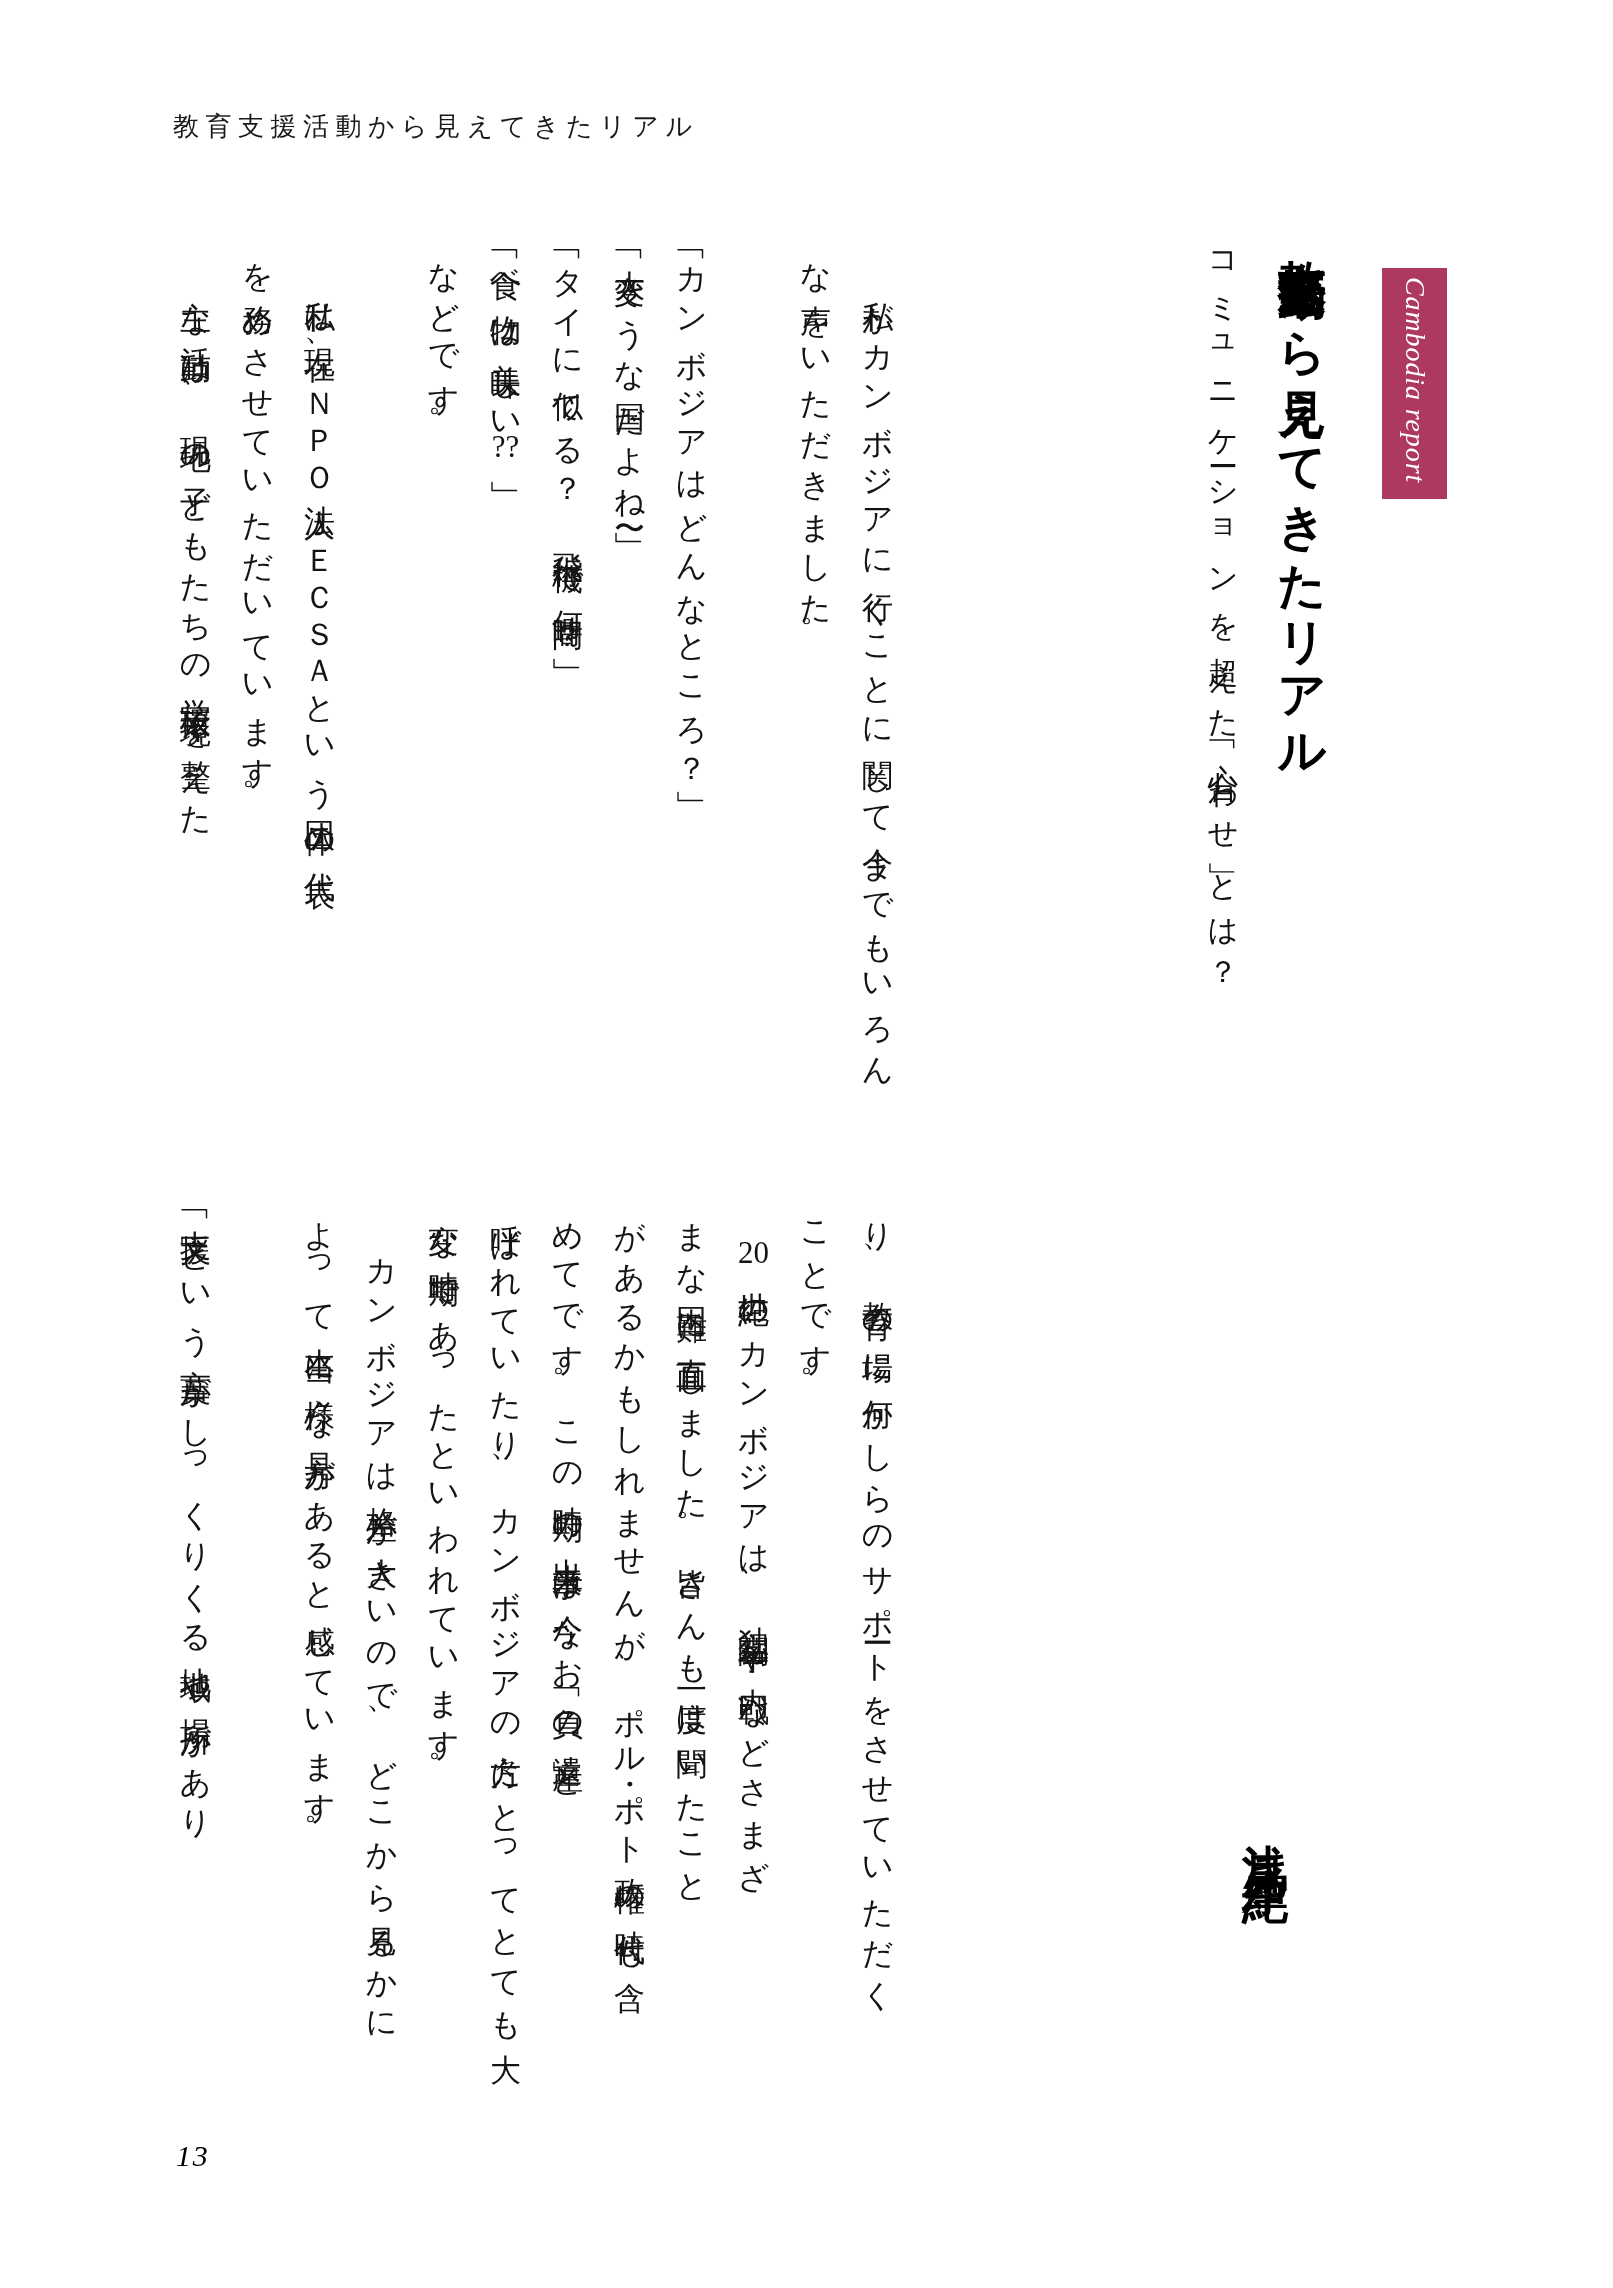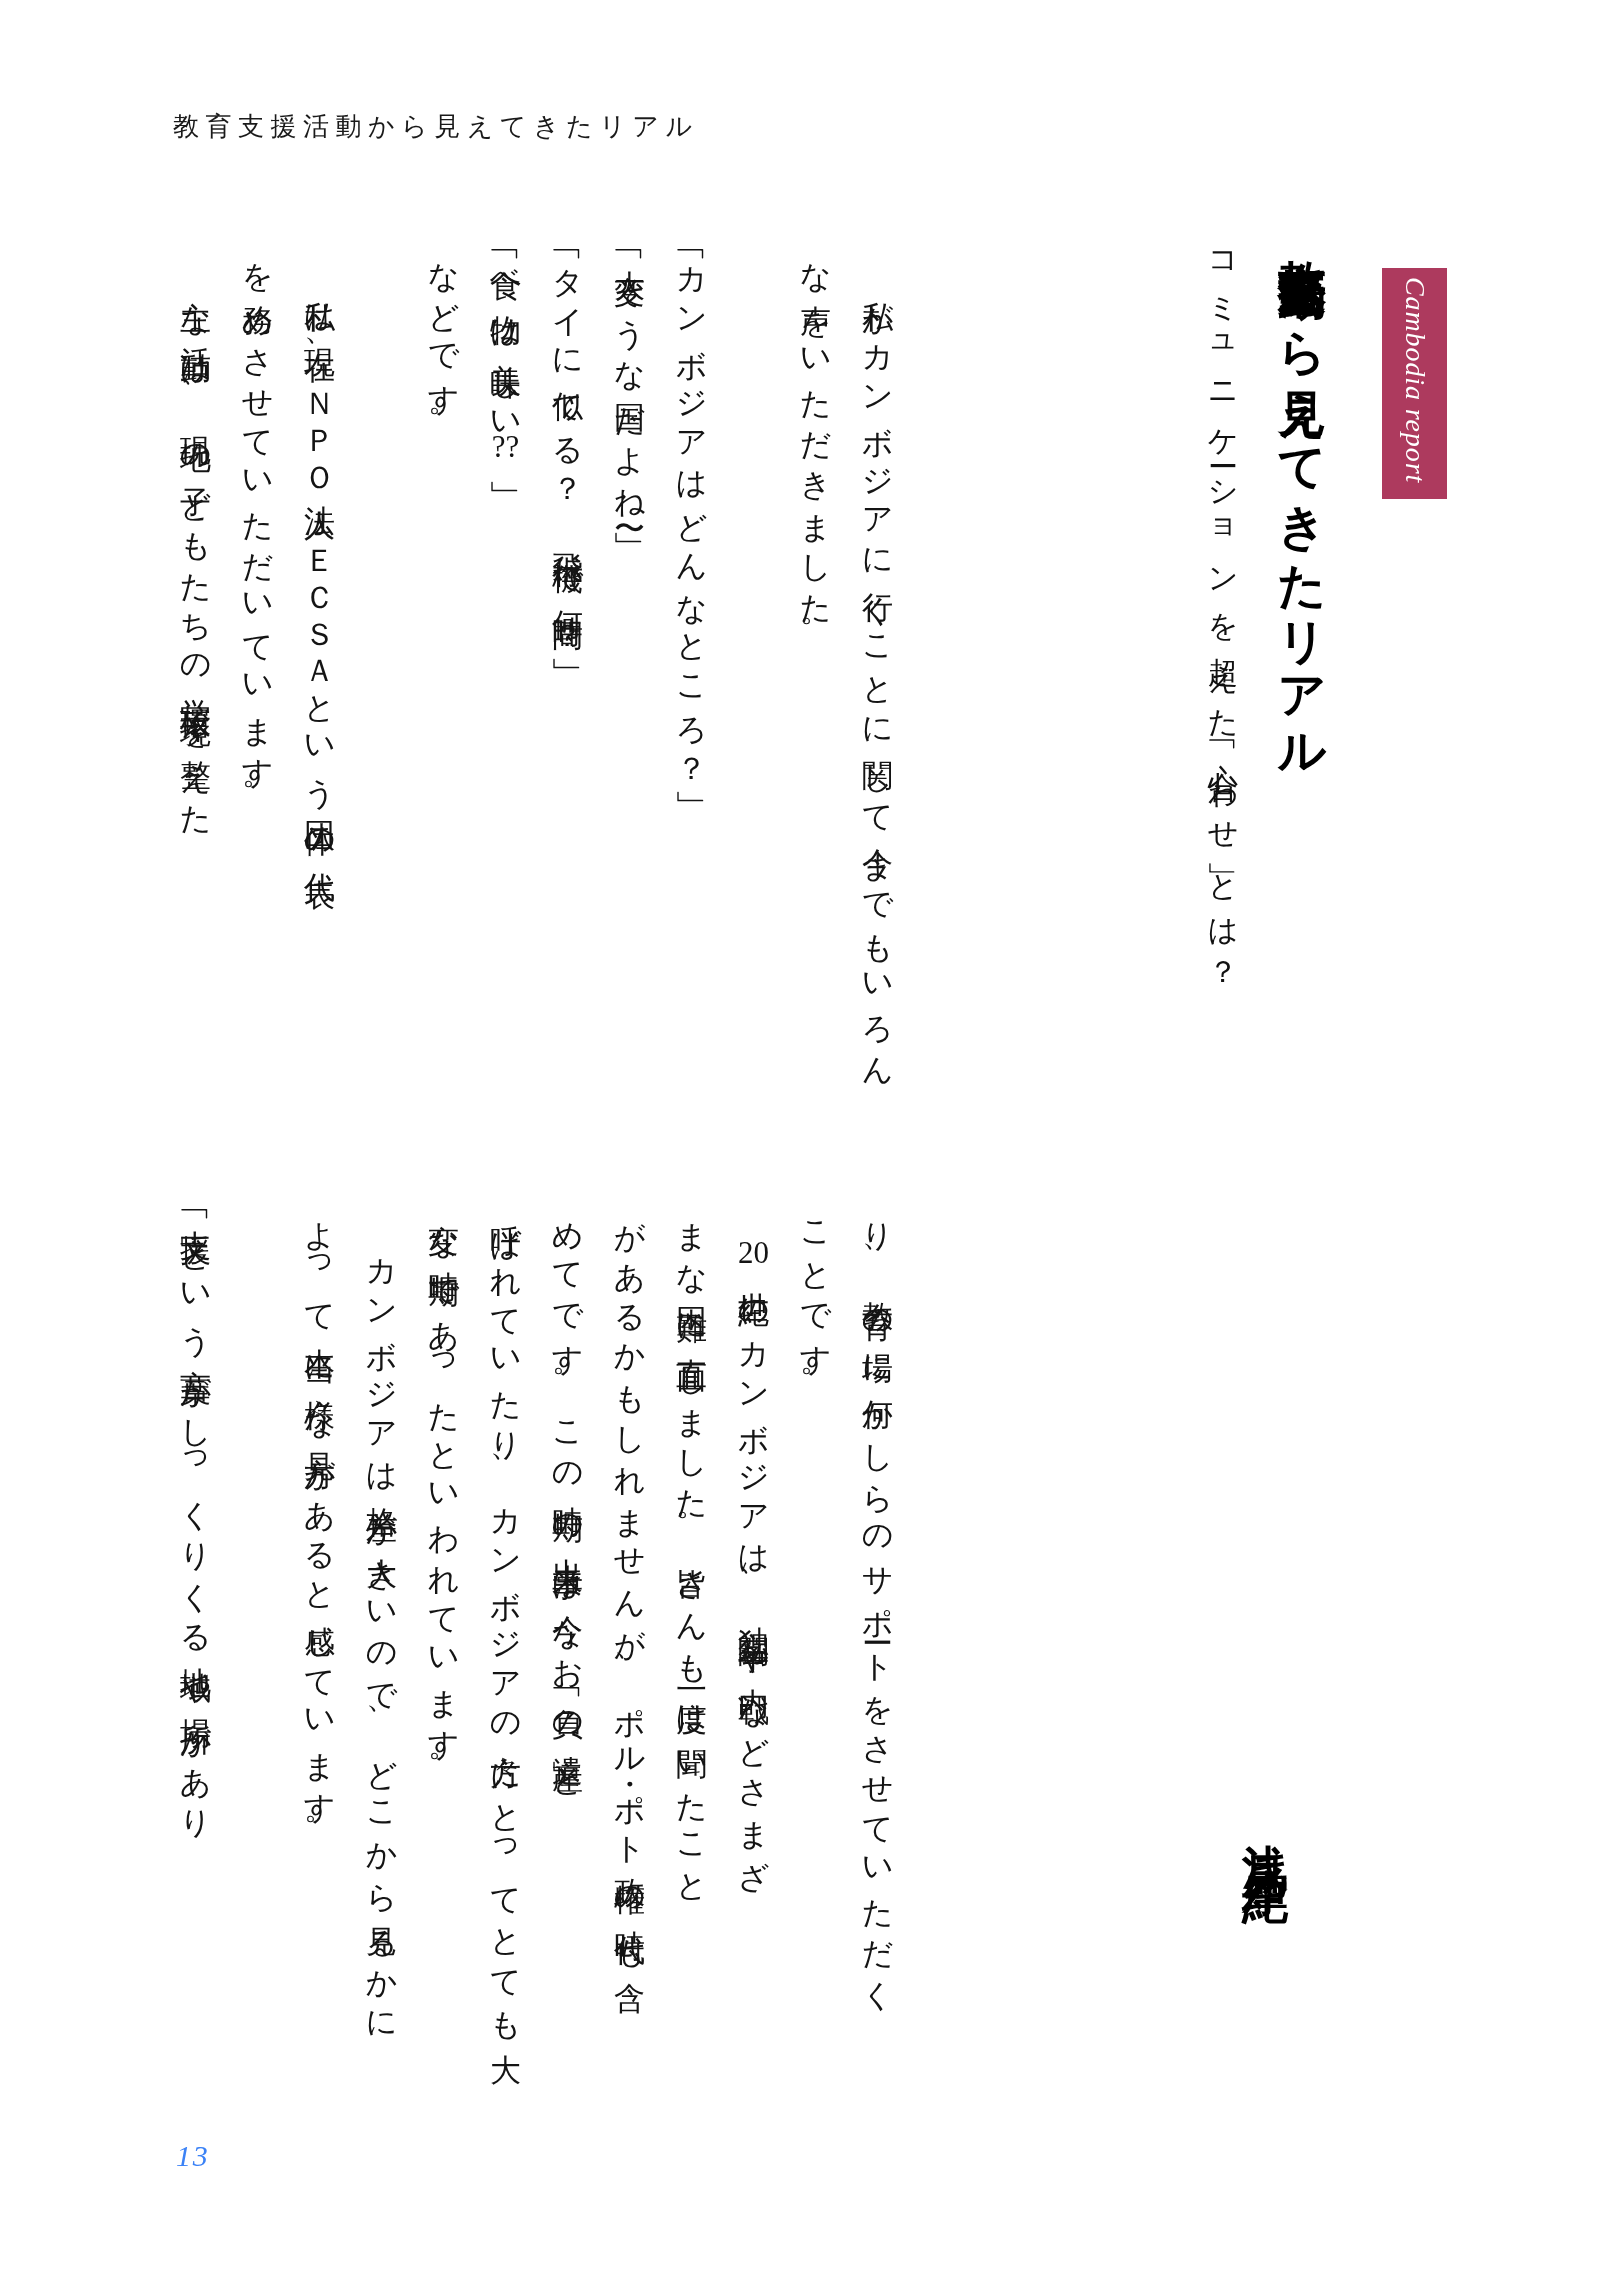--- a/index.html
+++ b/index.html
@@ -36,21 +36,21 @@
             height:886px;}
   .body-row-1{right:705px;top:240px;}
   .body-row-2{right:705px;top:1200px;}
   .t-line{margin:0;}
   .t-line.indent{padding-top:37px;}
   .t-line.gap{margin-right:62px;}
   .tcy{text-combine-upright:all;letter-spacing:0;}
 
   
   .page-number{left:176px;top:2139px;font-size:30px;font-style:italic;
-               letter-spacing:1.8px;color:#3b82f6;}
+               letter-spacing:1.8px;color:#000000;}
 </style>
 </head>
 <body>
 
 <div class="abs running-header">教育支援活動から見えてきたリアル</div>
 
 <div class="abs kicker" style="background: rgb(173, 58, 94);">
   <span class="kicker-label" style="color: rgb(255, 255, 255);">Cambodia report</span>
 </div>
 

